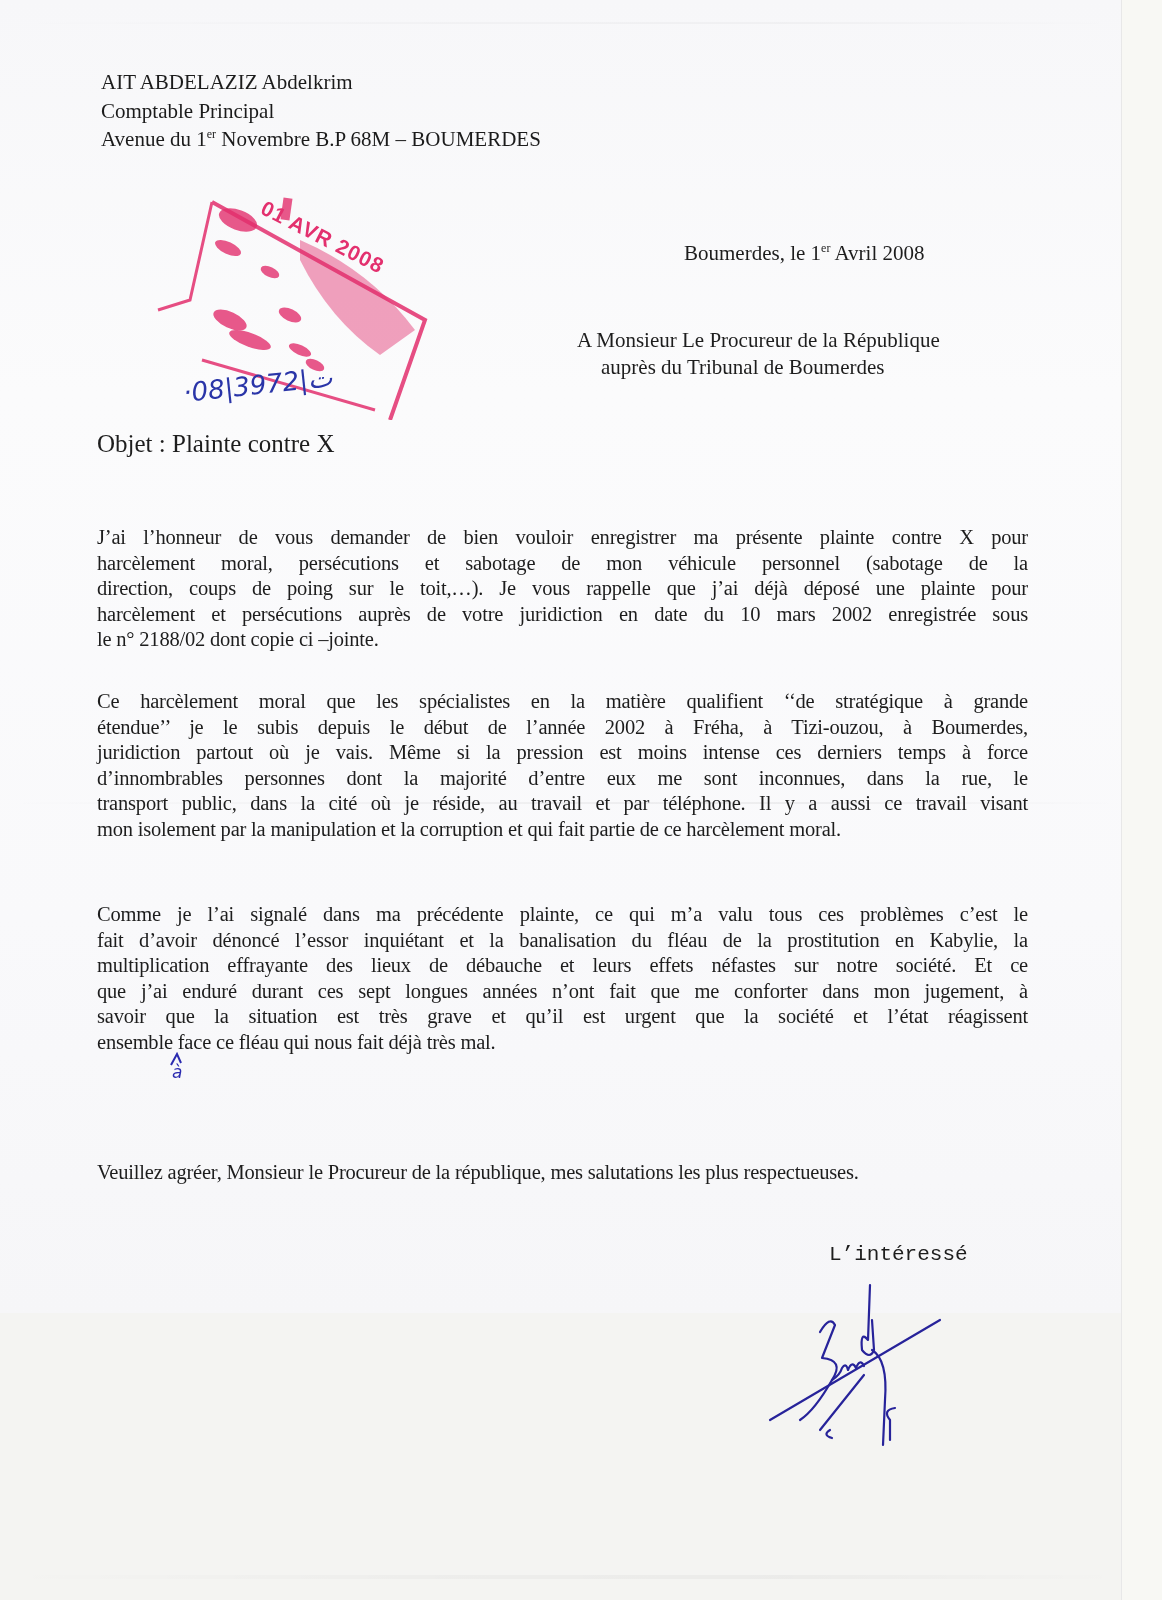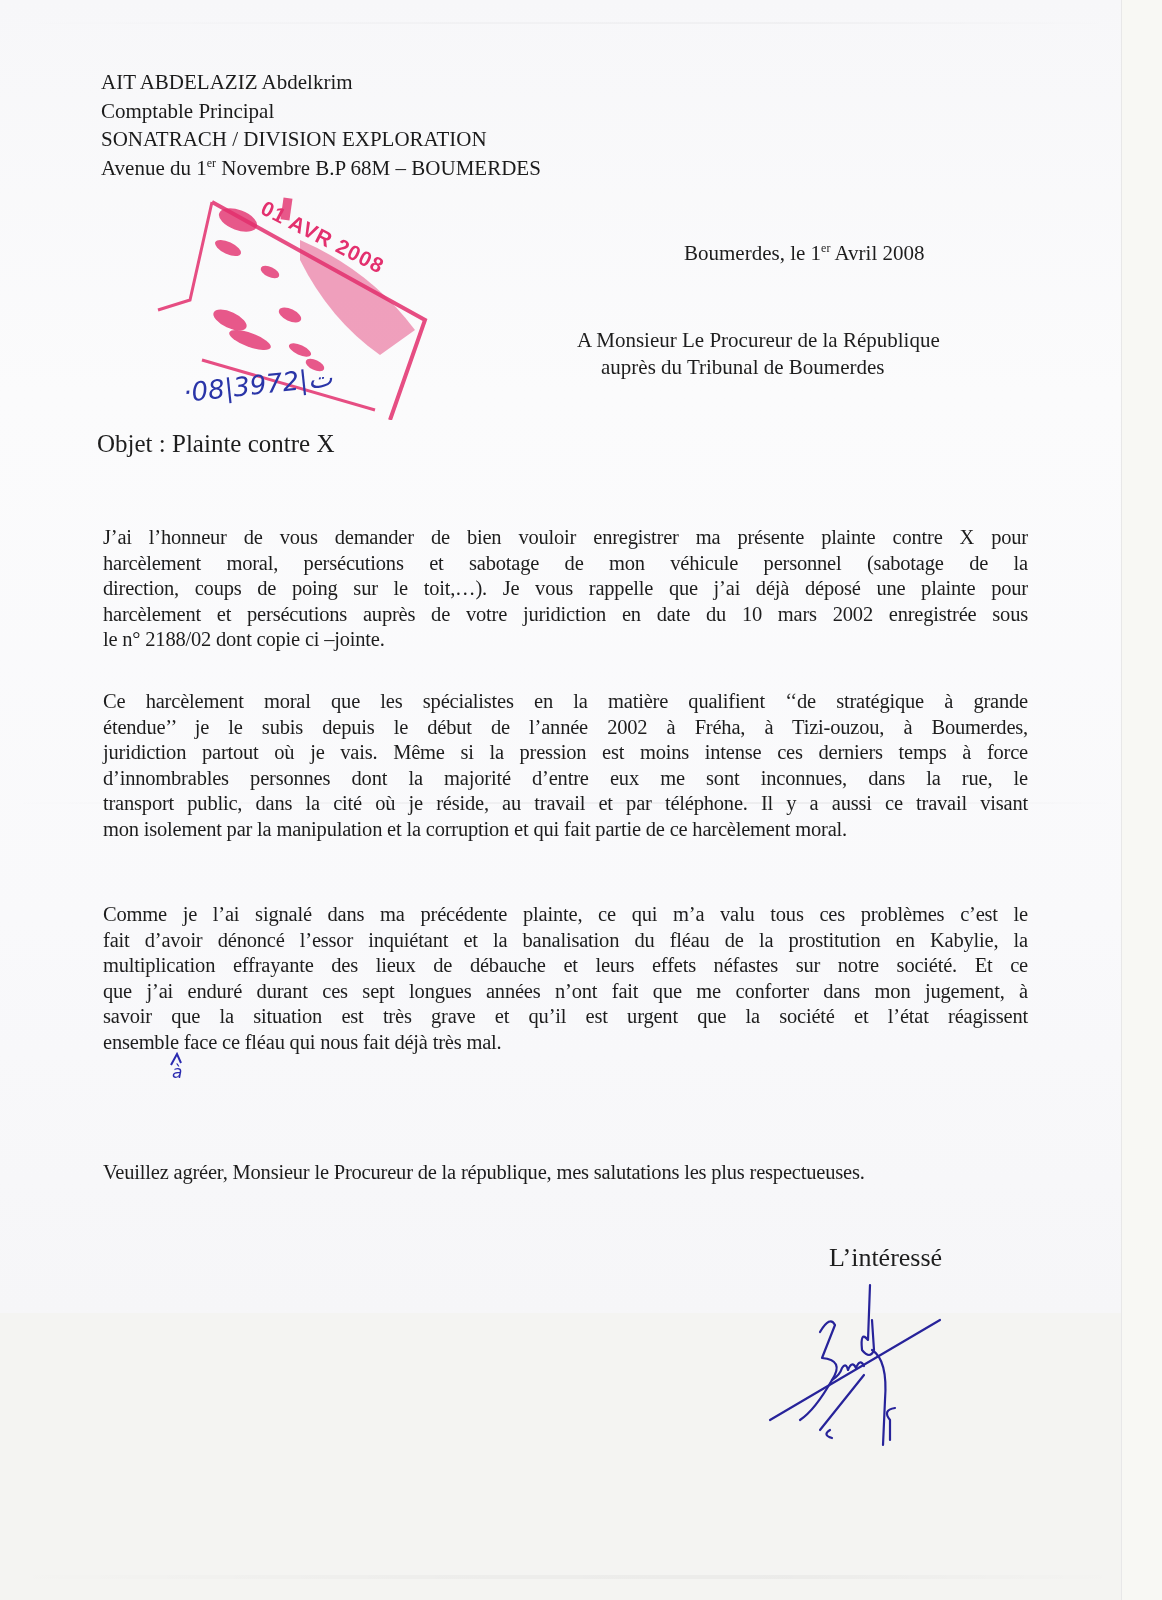--- a/index.html
+++ b/index.html
@@ -37,29 +37,29 @@
   }
   .recipient div { white-space:nowrap; }
   .recipient .indent { padding-left:24px; }
   .subject {
     position:absolute; left:97px; top:430px; font-size:25px; white-space:nowrap;
   }
   .body {
     position:absolute; left:97px; width:931px; font-size:20.5px; line-height:25.6px;
     text-align:justify; letter-spacing:-0.2px;
   }
-  .body .line { display:block; text-align:justify; text-align-last:justify; height:25.6px; white-space:nowrap;margin-left:6px; }
+  .body .line { display:block; text-align:justify; text-align-last:justify; height:25.6px; white-space:nowrap; }
   .body .line.last { text-align-last:left; }
   .p1 { top:525px; }
   .p2 { top:689px; }
   .p3 { top:902px; }
   .p4 { top:1104px; }
   .p5 { top:1160px; }
   .closing-sign {
-    position:absolute; left:829px; top:1243px; font-size:26px; white-space:nowrap;
+    position:absolute; left:829px; top:1243px; font-size:21px; white-space:nowrap;font-family:Liberation Mono, monospace;
   }
   .stamp {
     position:absolute; left:150px; top:180px; width:290px; height:240px;
   }
   .stamp-date {
     position:absolute; left:268px; top:196px; font-size:21px; font-weight:bold;
     color:#e3306e; transform:rotate(27deg); transform-origin:left top;
     font-family:"Liberation Sans", sans-serif; letter-spacing:1px; white-space:nowrap;
   }
   .stamp-ref {
@@ -78,21 +78,20 @@
 </head>
 <body>
 
 <div class="page">
   <div class="crease" style="top:802px;"></div>
   <div class="crease" style="top:22px; opacity:0.6;"></div>
 
   <div class="sender">
     <div>AIT ABDELAZIZ  Abdelkrim</div>
     <div>Comptable Principal</div>
-    <div>SONATRACH / DIVISION EXPLORATION</div>
     <div><span>Avenue du 1</span><sup>er</sup><span> Novembre   B.P 68M – BOUMERDES</span></div>
   </div>
 
   <svg class="stamp" viewBox="0 0 290 240">
     <g fill="none" stroke="#e3306e" stroke-width="4" opacity="0.85">
       <path d="M62 22 L40 120 L8 130" stroke-width="3"></path>
       <path d="M62 22 L275 140 L240 240" stroke-width="4"></path>
       <path d="M52 180 L225 230" stroke-width="3"></path>
     </g>
     <g fill="#e3306e" opacity="0.8">

